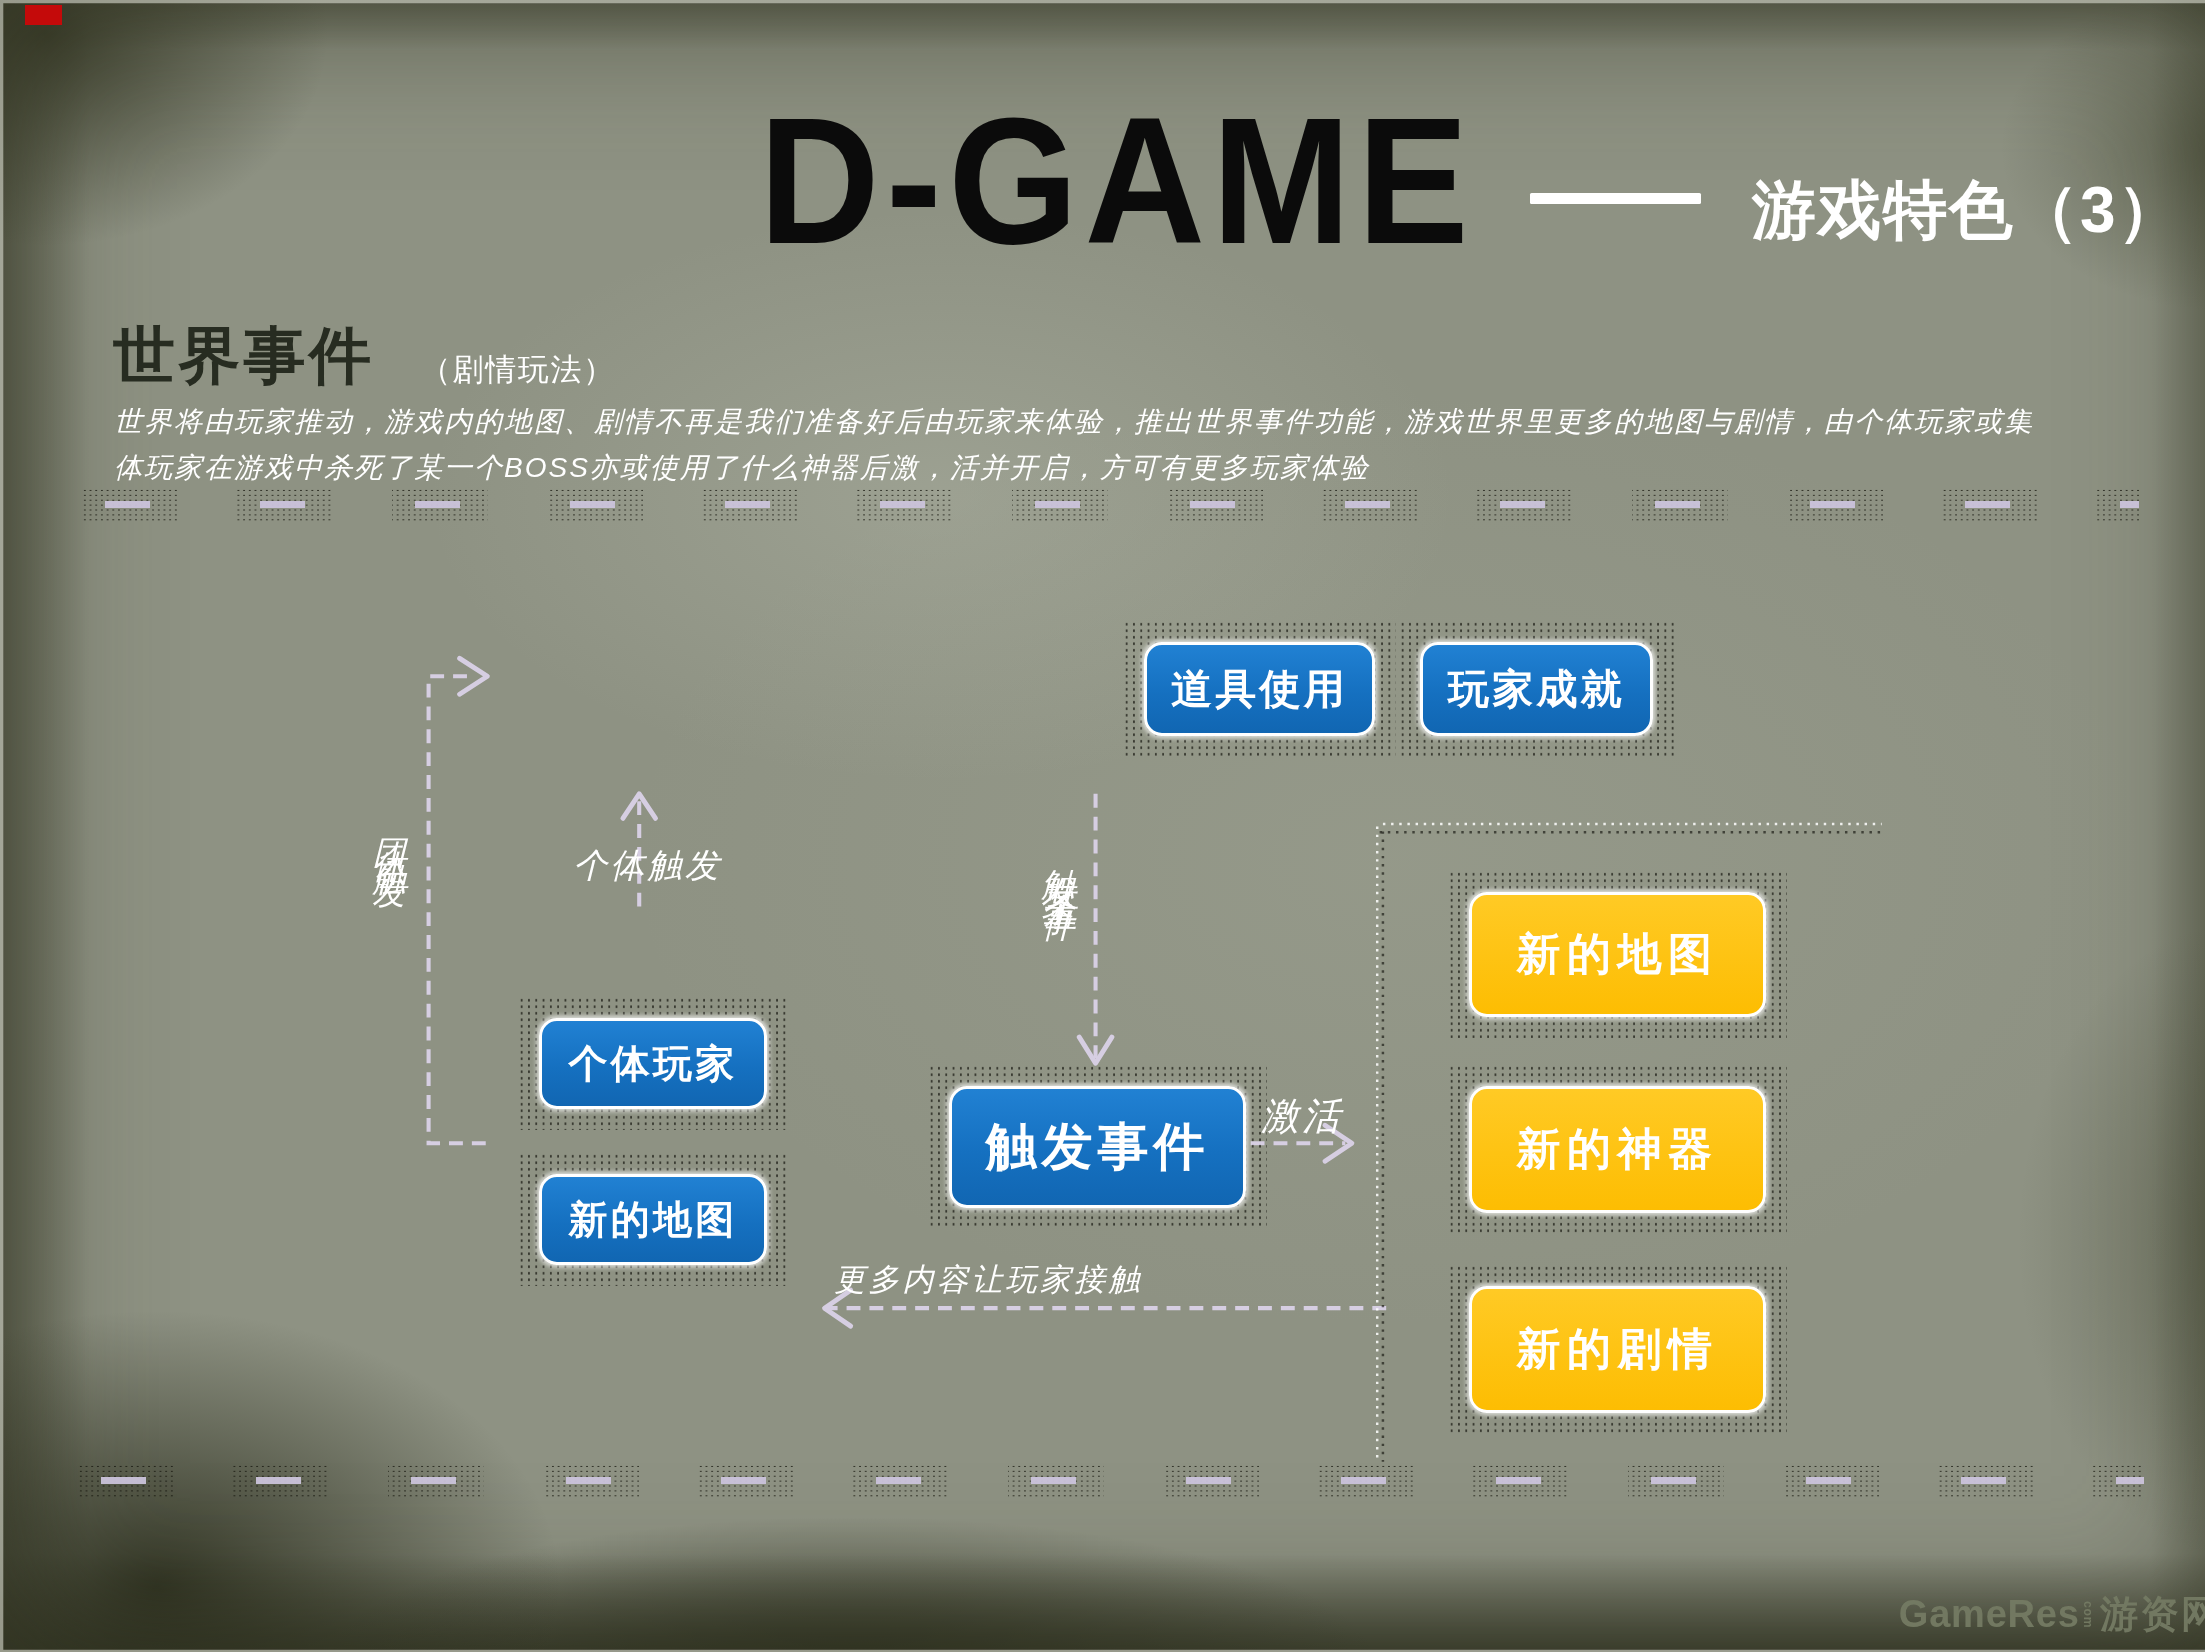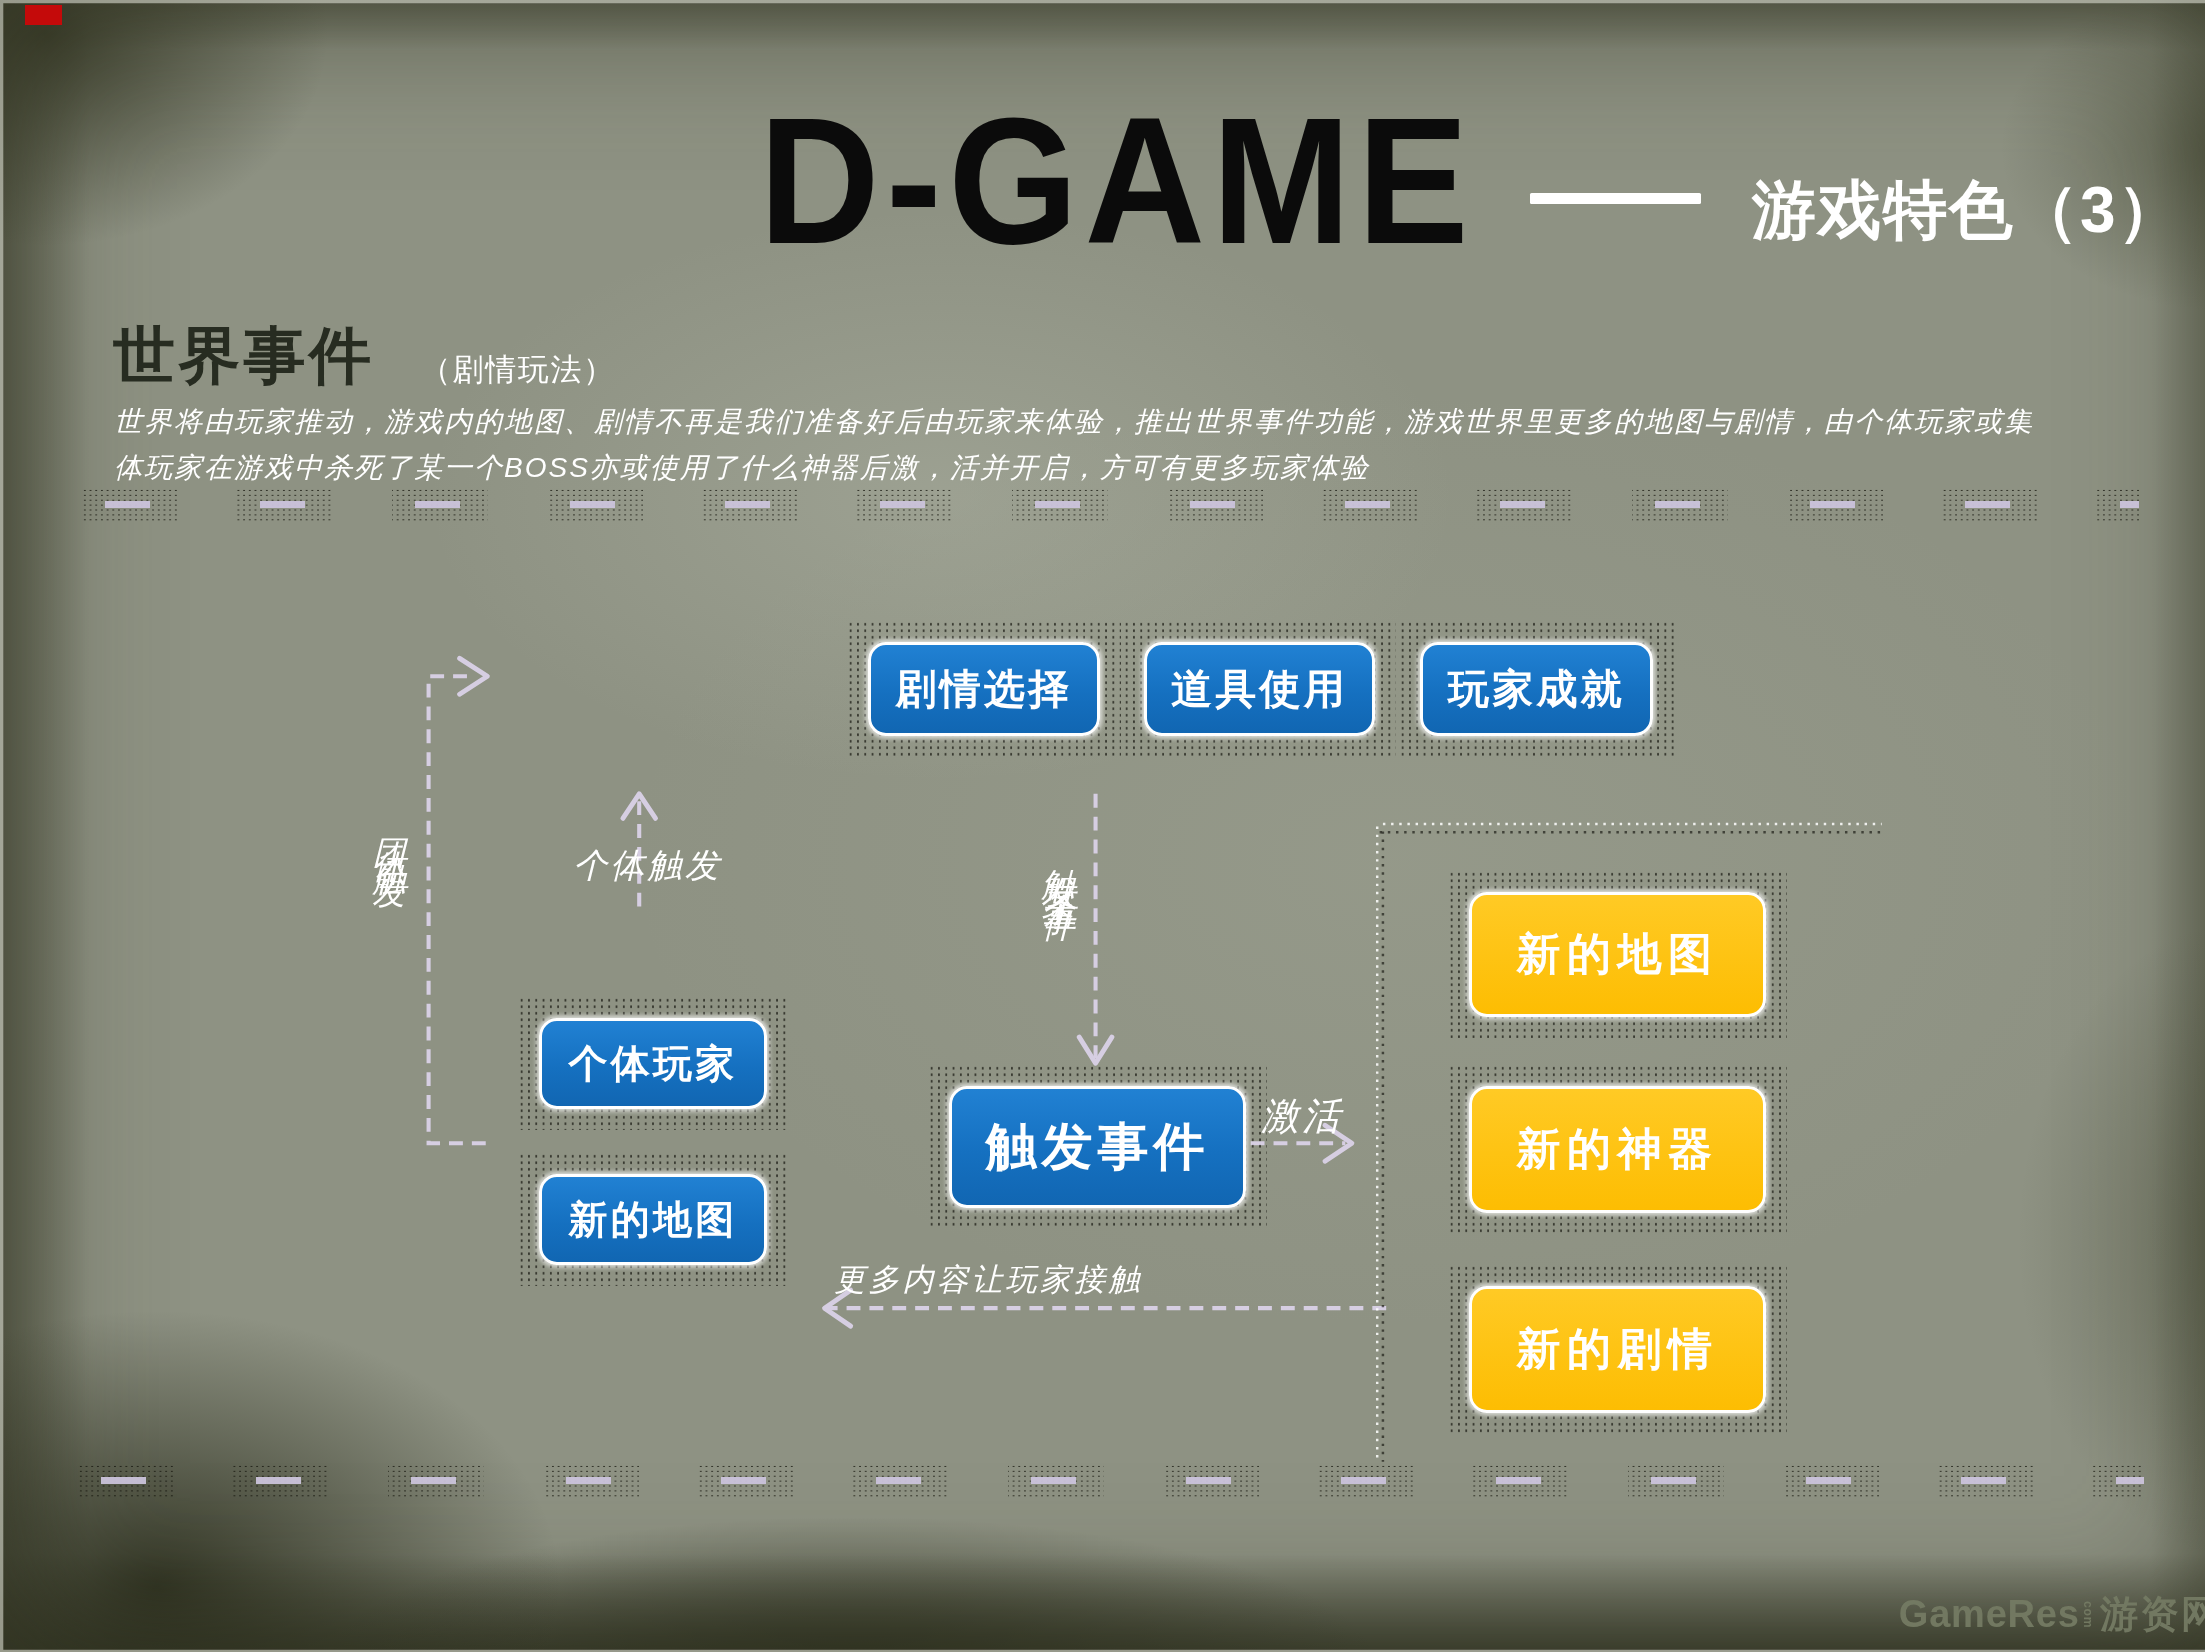--- a/index.html
+++ b/index.html
@@ -127,23 +127,20 @@
       <path class="dotW" d="M 1694 1009 H 2305"></path>
     </g>
   </svg>
 
   <div class="abs hand vtext lbl-group">团体触发</div>
   <div class="abs hand lbl-indiv">个体触发</div>
   <div class="abs hand vtext lbl-some">触发某个事件</div>
   <div class="abs hand lbl-activate">激活</div>
   <div class="abs hand lbl-more">更多内容让玩家接触</div>
 
-  <div class="stip" style="left:847px;top:621px;">
-    <div class="node blue small-node" style="width:226px;">剧情选择</div>
-  </div>
   <div class="stip" style="left:1123px;top:621px;">
     <div class="node blue small-node" style="width:225px;">道具使用</div>
   </div>
   <div class="stip" style="left:1399px;top:621px;">
     <div class="node blue small-node" style="width:227px;">玩家成就</div>
   </div>
 
   <div class="stip" style="left:518px;top:997px;">
     <div class="node blue player-node">个体玩家</div>
   </div>

